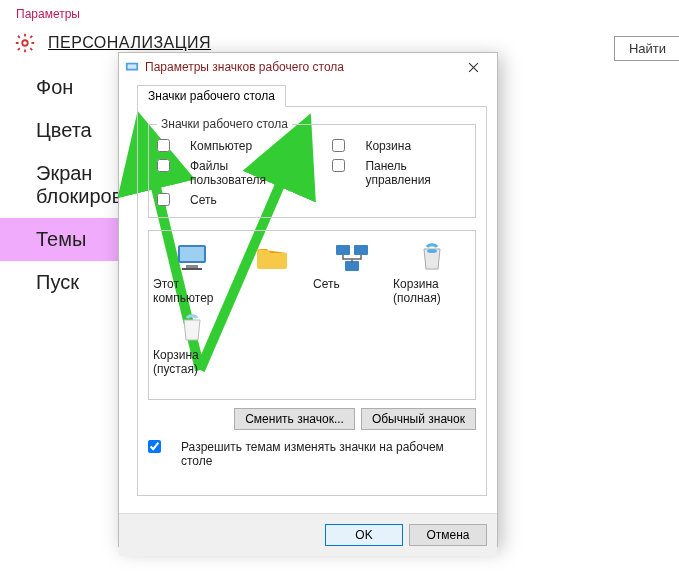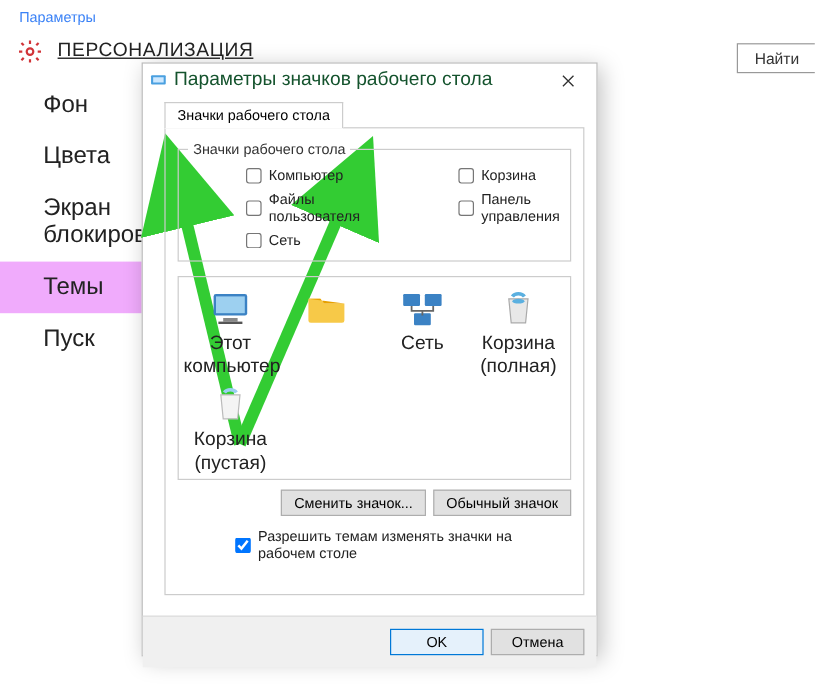--- a/index.html
+++ b/index.html
@@ -1,54 +1,54 @@
 <!DOCTYPE html>
 <html><head>
 <meta charset="utf-8">
 <style>
   * { box-sizing: border-box; margin: 0; padding: 0; font-family: "Segoe UI", Tahoma, sans-serif; }
   body { background: #fff; width: 679px; height: 574px; overflow: hidden; position: relative; }
 
   
   .settings-window { position: absolute; inset: 0; background: #fff; }
-  .settings-titlebar { height: 28px; display:flex; align-items:center; padding-left:16px; color:#3b82f6; font-size:12px; }
+  .settings-titlebar { height: 28px; display:flex; align-items:center; padding-left:16px; color:#be185d; font-size:12px; }
   .settings-header { display:flex; align-items:center; gap:12px; padding: 4px 14px 12px 14px; text-decoration: underline; }
   .gear-icon { width:22px; height:22px; color:#d13438; }
   .settings-header-title { font-size:16px; letter-spacing:0.5px; color:#222; }
   .btn-find { position:absolute; top:36px; right:-2px; border:1px solid #999; background:#fff; padding:4px 14px; font-size:13px; color:#333; }
 
   .settings-body { display:flex; }
   .sidebar { width:160px; padding-left:0; }
   .sidebar-item { padding:10px 36px; font-size:20px; color:#222; cursor:pointer; }
   .sidebar-item.active { background:#f0abfc; }
   .main-area { flex:1; padding-left:20px; font-size:14px; }
   .main-heading { font-size:22px; margin-bottom:16px; color:#222; }
   .related-link { color:#c03030; margin:16px 0; display:block; }
 
   
   .dialog-shadow { position:absolute; left:118px; top:52px; width:380px; height:495px; background:#fff; border:1px solid #bbb; box-shadow:4px 4px 18px rgba(0,0,0,.25); }
-  .dialog-titlebar { height:28px; display:flex; align-items:center; justify-content:space-between; padding:0 6px 0 6px; font-size:16px; color:#14532d; }
+  .dialog-titlebar { height:28px; display:flex; align-items:center; justify-content:space-between; padding:0 6px 0 6px; font-size:12px; color:#7f1d1d; }
   .dialog-titlebar .left { display:flex; align-items:center; gap:6px; }
   .dialog-icon { width:14px; height:14px; }
   .dialog-close { width:36px; height:22px; display:flex; align-items:center; justify-content:center; cursor:pointer; }
   .dialog-close svg { width:11px; height:11px; }
 
   .dialog-content { padding:4px 10px 0 18px; }
   .tab { display:inline-block; border:1px solid #ccc; border-bottom:1px solid #fff; background:#fff; padding:3px 10px; font-size:12px; position:relative; z-index:2; }
   .tab-page { border:1px solid #ccc; margin-top:-1px; padding:10px 10px 12px 10px; position:relative; z-index:1; height:390px; }
 
   fieldset.groupbox { border:1px solid #ccc; padding:8px 8px 10px 8px; font-size:12px; margin-bottom:12px; }
   fieldset.groupbox legend { padding:0 4px; font-size:12px; color:#333; }
   .cb-row { display:flex; gap:34px; }
   .cb-col { display:flex; flex-direction:column; gap:6px; }
-  label.cb { display:flex; align-items:center; gap:6px; font-size:12px; color:#222; cursor:pointer;margin-left:48px; }
+  label.cb { display:flex; align-items:flex-start; gap:20px; font-size:12px; color:#222; cursor:pointer; }
   label.cb input { width:13px; height:13px; }
 
   .icon-area { border:1px solid #ccc; height:170px; padding:10px 4px; display:flex; flex-wrap:wrap; align-content:flex-start; gap:6px 2px; }
-  .desk-icon { width:78px; text-align:center; font-size:16px; line-height:1.2; color:#222; cursor:pointer; }
+  .desk-icon { width:78px; text-align:left; font-size:12px; line-height:1.2; color:#222; cursor:pointer; }
   .desk-icon .ico { width:36px; height:32px; margin:0 auto 4px auto; display:flex; align-items:center; justify-content:center; }
 
   .btn-row-right { display:flex; justify-content:flex-end; gap:6px; margin-top:8px; }
   .win-btn { border:1px solid #adadad; background:#e1e1e1; font-size:12px; padding:3px 10px; min-width:92px; cursor:pointer; }
   .win-btn.primary { border:1px solid #0078d7; background:#e5f1fb; }
   .win-btn:disabled { color:#9a9a9a; }
 
   .allow-row { margin-top:10px; }
 
   .dialog-footer { border-top:1px solid #ddd; background:#f0f0f0; height:43px; display:flex; align-items:center; justify-content:flex-end; gap:6px; padding-right:10px;margin-top:17px; }

